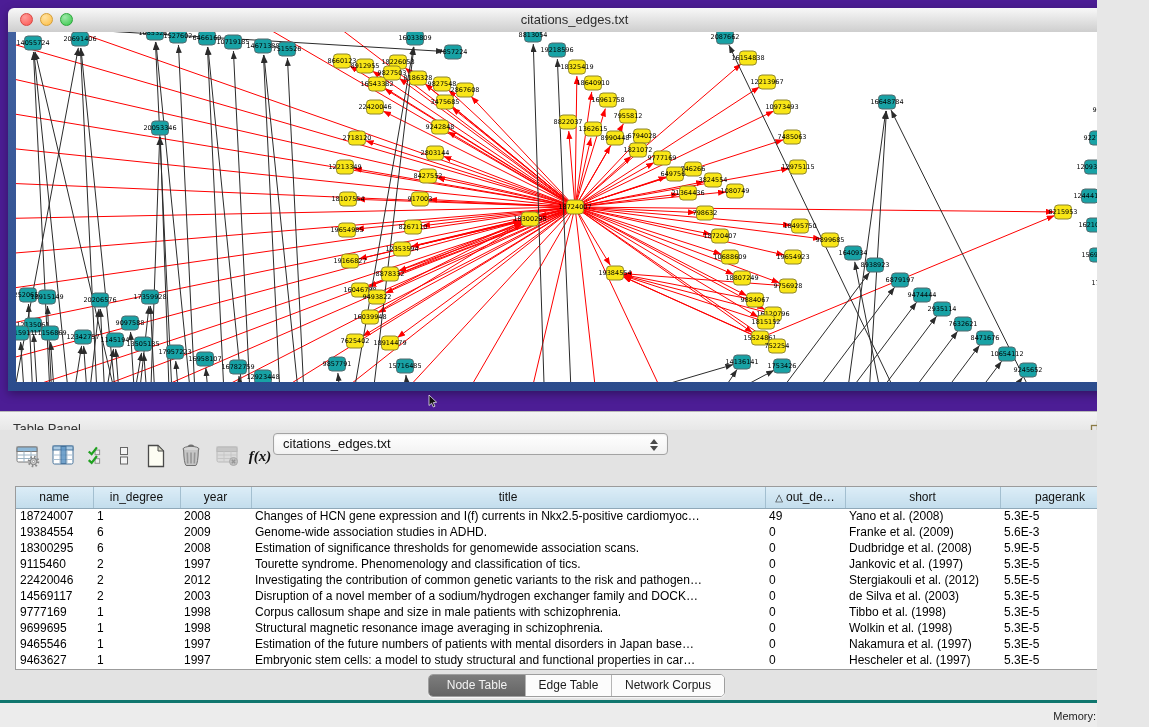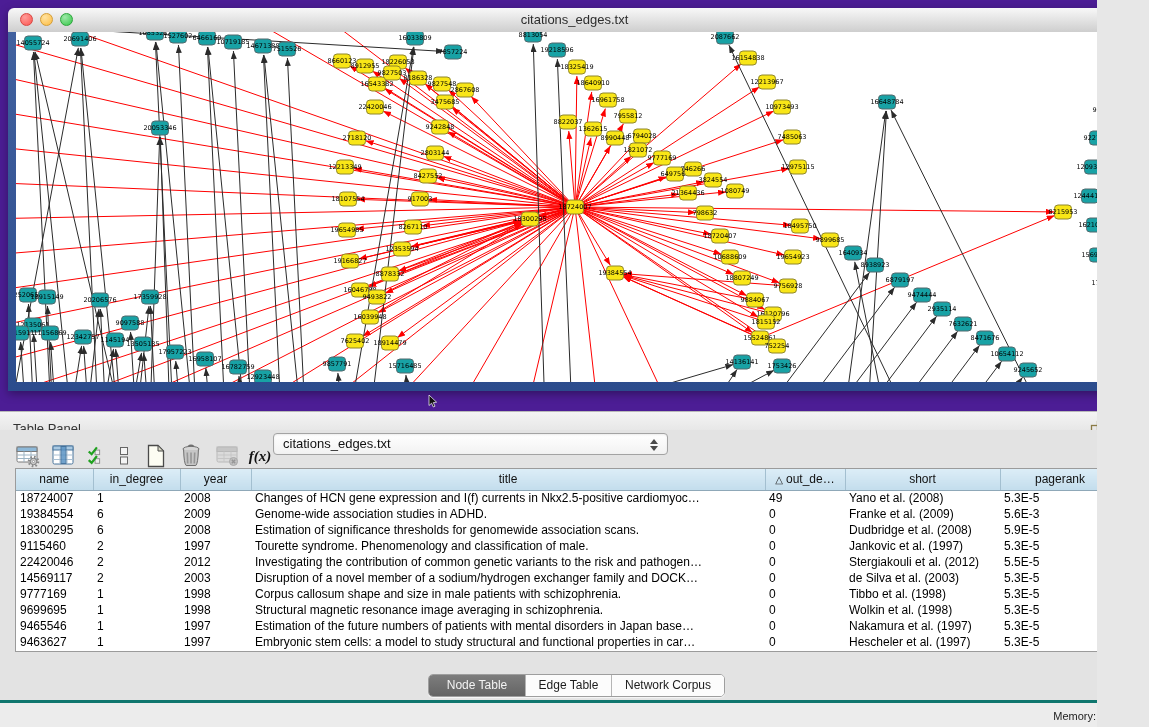--- a/index.html
+++ b/index.html
@@ -40,21 +40,21 @@
   .fx{font-family:"Liberation Serif",serif;font-style:italic;font-weight:bold;font-size:15px;color:#111;}
   .net-select{position:absolute;left:273px;top:3px;width:395px;height:22px;box-sizing:border-box;
     border:1px solid #a3a3a3;border-radius:4px;background:linear-gradient(#ffffff,#f2f2f2);
     font-size:13px;color:#111;line-height:20px;padding-left:9px;box-shadow:inset 0 1px 2px rgba(0,0,0,.08);}
   .sel-arrows{position:absolute;right:8px;top:3px;width:9px;height:16px;}
   .sel-arrows .up,.sel-arrows .dn{width:0;height:0;border-left:4px solid transparent;border-right:4px solid transparent;margin:2px 0;}
   .sel-arrows .up{border-bottom:5px solid #4a4a4a;}
   .sel-arrows .dn{border-top:5px solid #4a4a4a;}
 
   
-  .tablewrap{position:absolute;left:15px;top:38px;width:1119px;height:184px;box-sizing:border-box;
+  .tablewrap{position:absolute;left:15px;top:56px;width:1119px;height:184px;box-sizing:border-box;
     background:#fff;border:1px solid #9b9b9b;overflow:hidden;}
   table.grid{border-collapse:collapse;table-layout:fixed;width:1104px;}
   table.grid th{height:21px;box-sizing:border-box;background:linear-gradient(#dcedf7,#c3ddec);
     border-right:1px solid #a3bfd0;border-bottom:1px solid #8fa8b8;font-size:12px;font-weight:normal;
     color:#111;text-align:center;overflow:hidden;white-space:nowrap;padding:0 2px;}
   table.grid td{height:16px;box-sizing:border-box;font-size:12px;color:#000;white-space:nowrap;
     overflow:hidden;padding:0 1px 0 4px;}
   .sortmark{font-size:10px;color:#222;margin-right:3px;}
   .vscroll{position:absolute;right:0;top:0;bottom:0;width:13px;background:#f2f2f2;border-left:1px solid #c2c2c2;box-sizing:border-box;}
   .vthumb{position:absolute;left:2px;top:24px;width:8px;height:24px;border-radius:5px;background:#b3b3b3;border:1px solid #9d9d9d;box-sizing:border-box;}
@@ -652,21 +652,21 @@
               <td>2008</td>
               <td>Estimation of significance thresholds for genomewide association scans.</td>
               <td>0</td>
               <td>Dudbridge et al. (2008)</td>
               <td>5.9E-5</td>
             </tr>
             <tr>
               <td>9115460</td>
               <td>2</td>
               <td>1997</td>
-              <td>Tourette syndrome. Phenomenology and classification of male.</td>
+              <td>Tourette syndrome. Phenomenology and classification of tics.</td>
               <td>0</td>
               <td>Jankovic et al. (1997)</td>
               <td>5.3E-5</td>
             </tr>
             <tr>
               <td>22420046</td>
               <td>2</td>
               <td>2012</td>
               <td>Investigating the contribution of common genetic variants to the risk and pathogen…</td>
               <td>0</td>

